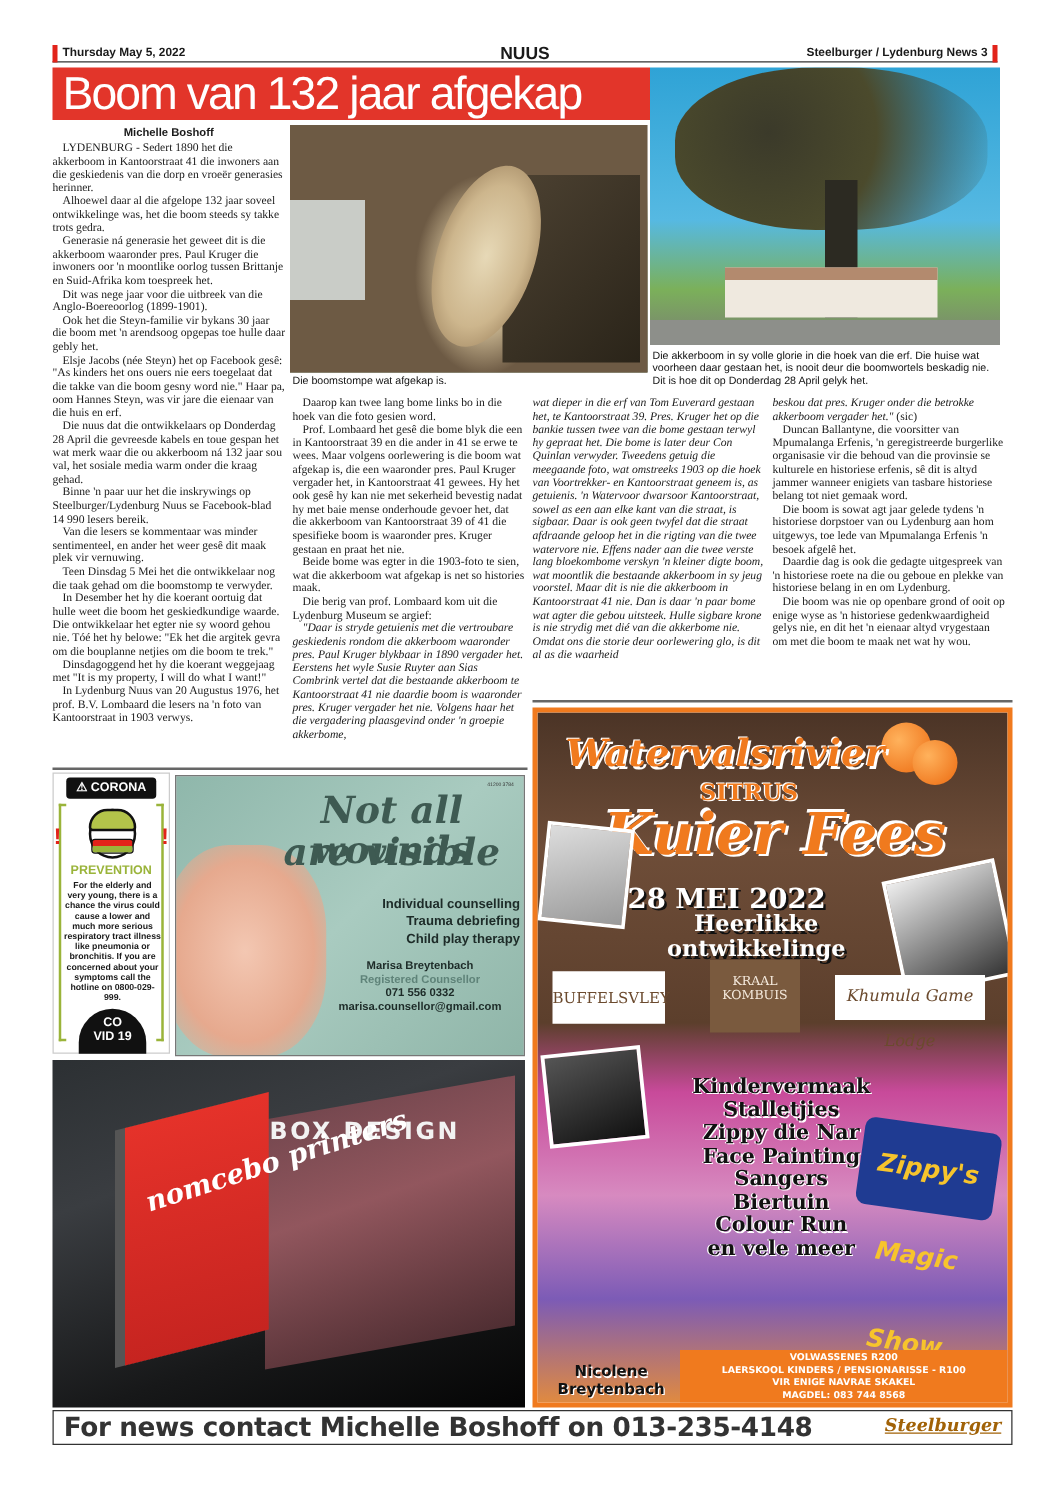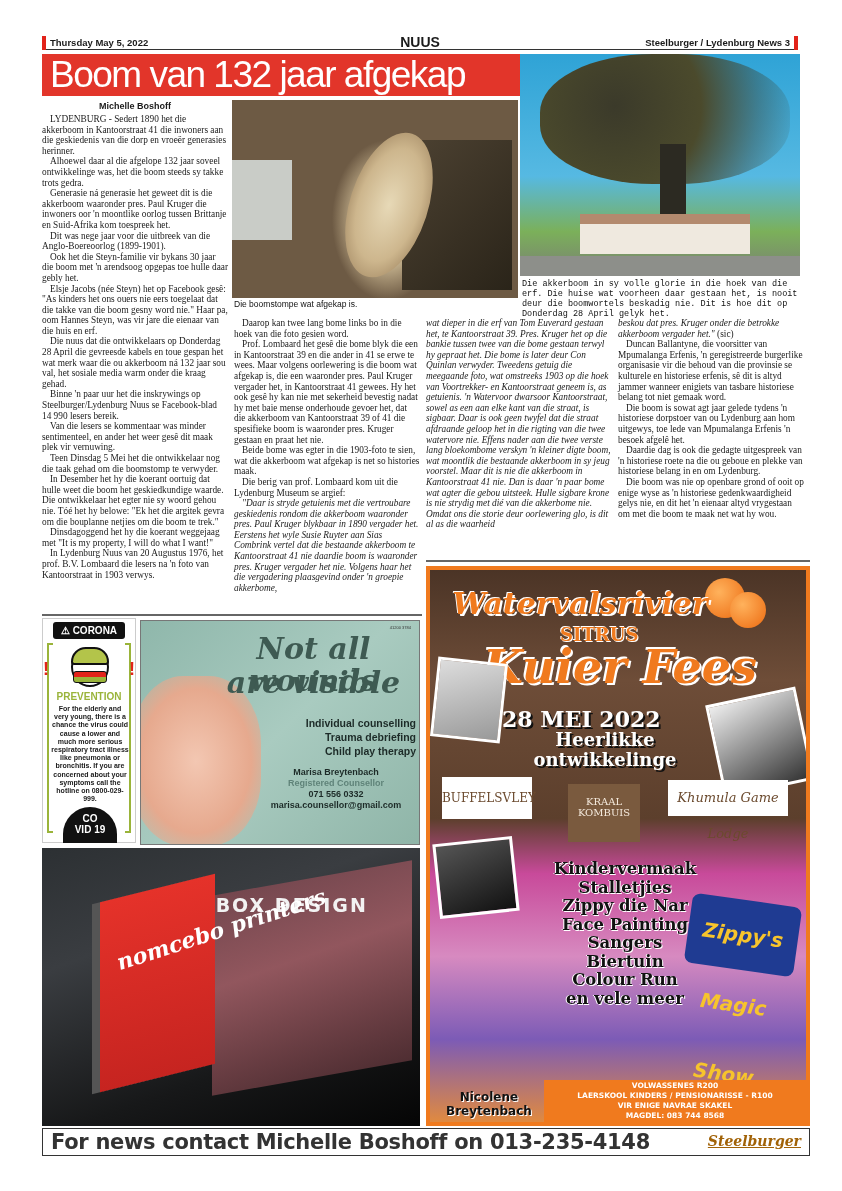--- a/index.html
+++ b/index.html
@@ -119,21 +119,21 @@
   <div class="stump"></div>
 </div>
 <div class="abs caption" style="left:234px; top:299px; width:190px;">Die boomstompe wat afgekap is.</div>
 
 <div class="abs photo2">
   <div class="canopy"></div>
   <div class="trunk"></div>
   <div class="house"></div>
   <div class="road"></div>
 </div>
-<div class="abs caption" style="left:522px; top:279px; width:282px;font-family:Liberation Mono, monospace;">Die akkerboom in sy volle glorie in die hoek van die erf. Die huise wat voorheen daar gestaan het, is nooit deur die boomwortels beskadig nie. Dit is hoe dit op Donderdag 28 April gelyk het.</div>
+<div class="abs caption" style="left:522px; top:279px; width:282px;">Die akkerboom in sy volle glorie in die hoek van die erf. Die huise wat voorheen daar gestaan het, is nooit deur die boomwortels beskadig nie. Dit is hoe dit op Donderdag 28 April gelyk het.</div>
 
 <div class="abs col" style="left:42px; top:101px; width:186px;">
   <div class="byline">Michelle Boshoff</div>
   <p>LYDENBURG - Sedert 1890 het die akkerboom in Kantoorstraat 41 die inwoners aan die geskiedenis van die dorp en vroeër generasies herinner.</p>
   <p>Alhoewel daar al die afgelope 132 jaar soveel ontwikkelinge was, het die boom steeds sy takke trots gedra.</p>
   <p>Generasie ná generasie het geweet dit is die akkerboom waaronder pres. Paul Kruger die inwoners oor 'n moontlike oorlog tussen Brittanje en Suid-Afrika kom toespreek het.</p>
   <p>Dit was nege jaar voor die uitbreek van die Anglo-Boereoorlog (1899-1901).</p>
   <p>Ook het die Steyn-familie vir bykans 30 jaar die boom met 'n arendsoog opgepas toe hulle daar gebly het.</p>
   <p>Elsje Jacobs (née Steyn) het op Facebook gesê: "As kinders het ons ouers nie eers toegelaat dat die takke van die boom gesny word nie." Haar pa, oom Hannes Steyn, was vir jare die eienaar van die huis en erf.</p>
   <p>Die nuus dat die ontwikkelaars op Donderdag 28 April die gevreesde kabels en toue gespan het wat merk waar die ou akkerboom ná 132 jaar sou val, het sosiale media warm onder die kraag gehad.</p>
@@ -214,21 +214,21 @@
   <div class="s2">SITRUS</div>
   <div class="s3">Kuier Fees</div>
   <div class="photo" style="left:4px; top:90px; width:70px; height:80px; transform:rotate(6deg);"></div>
   <div class="photo" style="left:284px; top:125px; width:92px; height:95px; transform:rotate(-12deg); background:linear-gradient(160deg,#eee,#333);"></div>
   <div class="date">28 MEI 2022</div>
   <div class="hl">
     <div>Heerlikke</div>
     <div>ontwikkelinge</div>
   </div>
   <div class="logo" style="left:12px; top:207px; width:90px; height:42px; line-height:42px; font-size:12px;">BUFFELSVLEY</div>
-  <div class="logo" style="left:138px; top:214px; width:72px; height:58px; padding-top:12px; background:#7a5a3e; color:#f5eadd;">KRAAL KOMBUIS</div>
+  <div class="logo" style="left:138px; top:198px; width:72px; height:58px; padding-top:12px; background:#7a5a3e; color:#f5eadd;">KRAAL KOMBUIS</div>
   <div class="logo" style="left:238px; top:210px; width:120px; height:36px; line-height:36px; font-style:italic; font-size:13px;">Khumula Game Lodge</div>
   <div class="photo" style="left:6px; top:270px; width:80px; height:75px; transform:rotate(-6deg); background:linear-gradient(160deg,#555,#111);"></div>
   <div class="acts">
     <div>Kindervermaak</div>
     <div>Stalletjies</div>
     <div>Zippy die Nar</div>
     <div>Face Painting</div>
     <div>Sangers</div>
     <div>Biertuin</div>
     <div>Colour Run</div>

